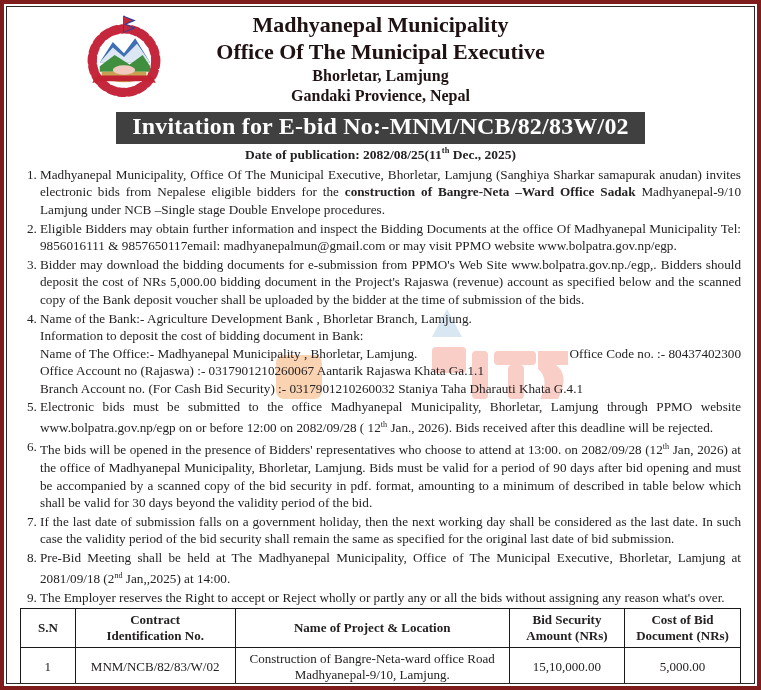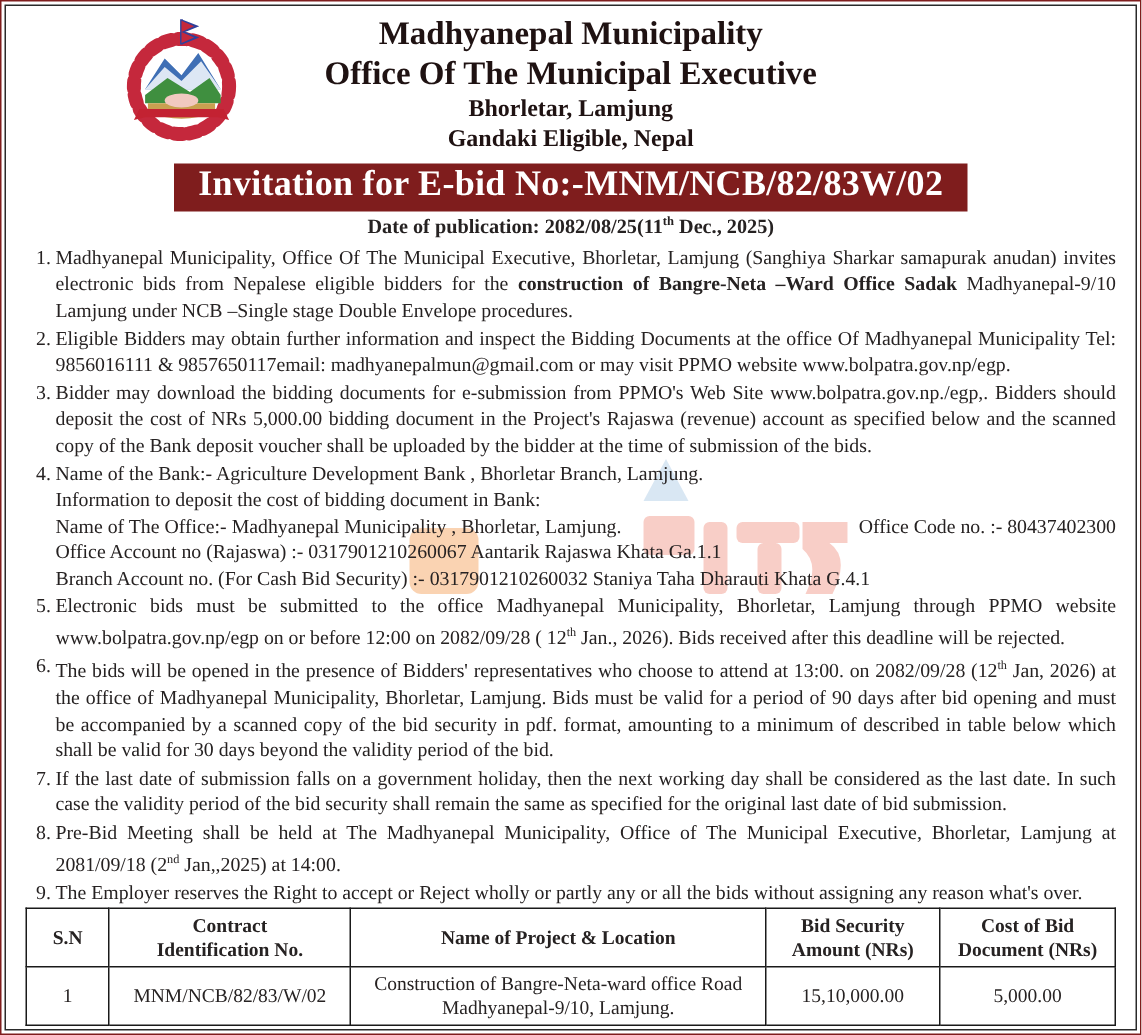--- a/index.html
+++ b/index.html
@@ -2,40 +2,40 @@
 <html><head>
 <meta charset="utf-8">
 <style>
   html,body{margin:0;padding:0;background:#e8e8e8;}
   *{box-sizing:border-box;}
   .page{
     position:relative;
     width:761px;height:690px;
     margin:0 auto;
     background:#ffffff;
-    border:1px solid #7f1d1d;
+    border:4px solid #7f1d1d;
     font-family:"Liberation Serif","DejaVu Serif",serif;
     color:#262222;
     overflow:hidden;
   }
   .liner{
     position:absolute;inset:2px;
     border:1px solid #2a2a2a;
     padding:5px 13px 4px 13px;
     overflow:hidden;
   }
   
   .header{position:relative;text-align:center;z-index:1;}
   .emblem{position:absolute;left:55px;top:2px;width:98px;height:84px;}
   .title-main{font-size:22px;font-weight:700;color:#1f1212;line-height:1.22;}
   .title-sub{font-size:16px;font-weight:700;color:#1f1212;line-height:1.3;}
   
   .banner-row{display:flex;justify-content:center;margin-top:5px;z-index:1;position:relative;}
   .banner{
-    background:#7f1d1d;color:#ffffff;
+    background:#404040;color:#ffffff;
     font-size:24px;font-weight:700;
     padding:1px 16px 4px 16px;
     letter-spacing:.2px;
   }
   .pubdate{text-align:center;font-size:13.5px;font-weight:700;margin-top:2px;position:relative;z-index:1;}
   
   .notice{margin-top:3px;position:relative;z-index:1;}
   .item{display:flex;font-size:13.2px;line-height:17.6px;margin-bottom:1px;}
   .item .num{width:20px;flex:0 0 20px;padding-left:7px;}
   .item .txt{flex:1;text-align:justify;}
@@ -94,21 +94,21 @@
         <ellipse cx="50" cy="60" rx="12" ry="5" fill="#f1c9c0"></ellipse>
 
         <path d="M20 66 L80 66 L84 74 L76 72 L24 72 L16 74 Z" fill="#c32232"></path>
 
         <path d="M50 2 L50 20 M50 3 L60 7 L50 11 M50 11 L60 15 L50 19" stroke="#30409a" stroke-width="2" fill="none"></path>
         <path d="M50 3 L59 7 L50 11 Z M50 11 L59 15 L50 19 Z" fill="#c5283c"></path>
       </svg>
       <div class="title-main">Madhyanepal Municipality</div>
       <div class="title-main">Office Of The Municipal Executive</div>
       <div class="title-sub">Bhorletar, Lamjung</div>
-      <div class="title-sub">Gandaki Eligible, Nepal</div>
+      <div class="title-sub">Gandaki Provience, Nepal</div>
     </div>
 
     <div class="banner-row">
       <div class="banner">Invitation for E-bid No:-MNM/NCB/82/83W/02</div>
     </div>
 
     <div class="pubdate"><span>Date of publication: 2082/08/25(11</span><sup>th</sup><span> Dec., 2025)</span></div>
 
     <div class="notice">
 

